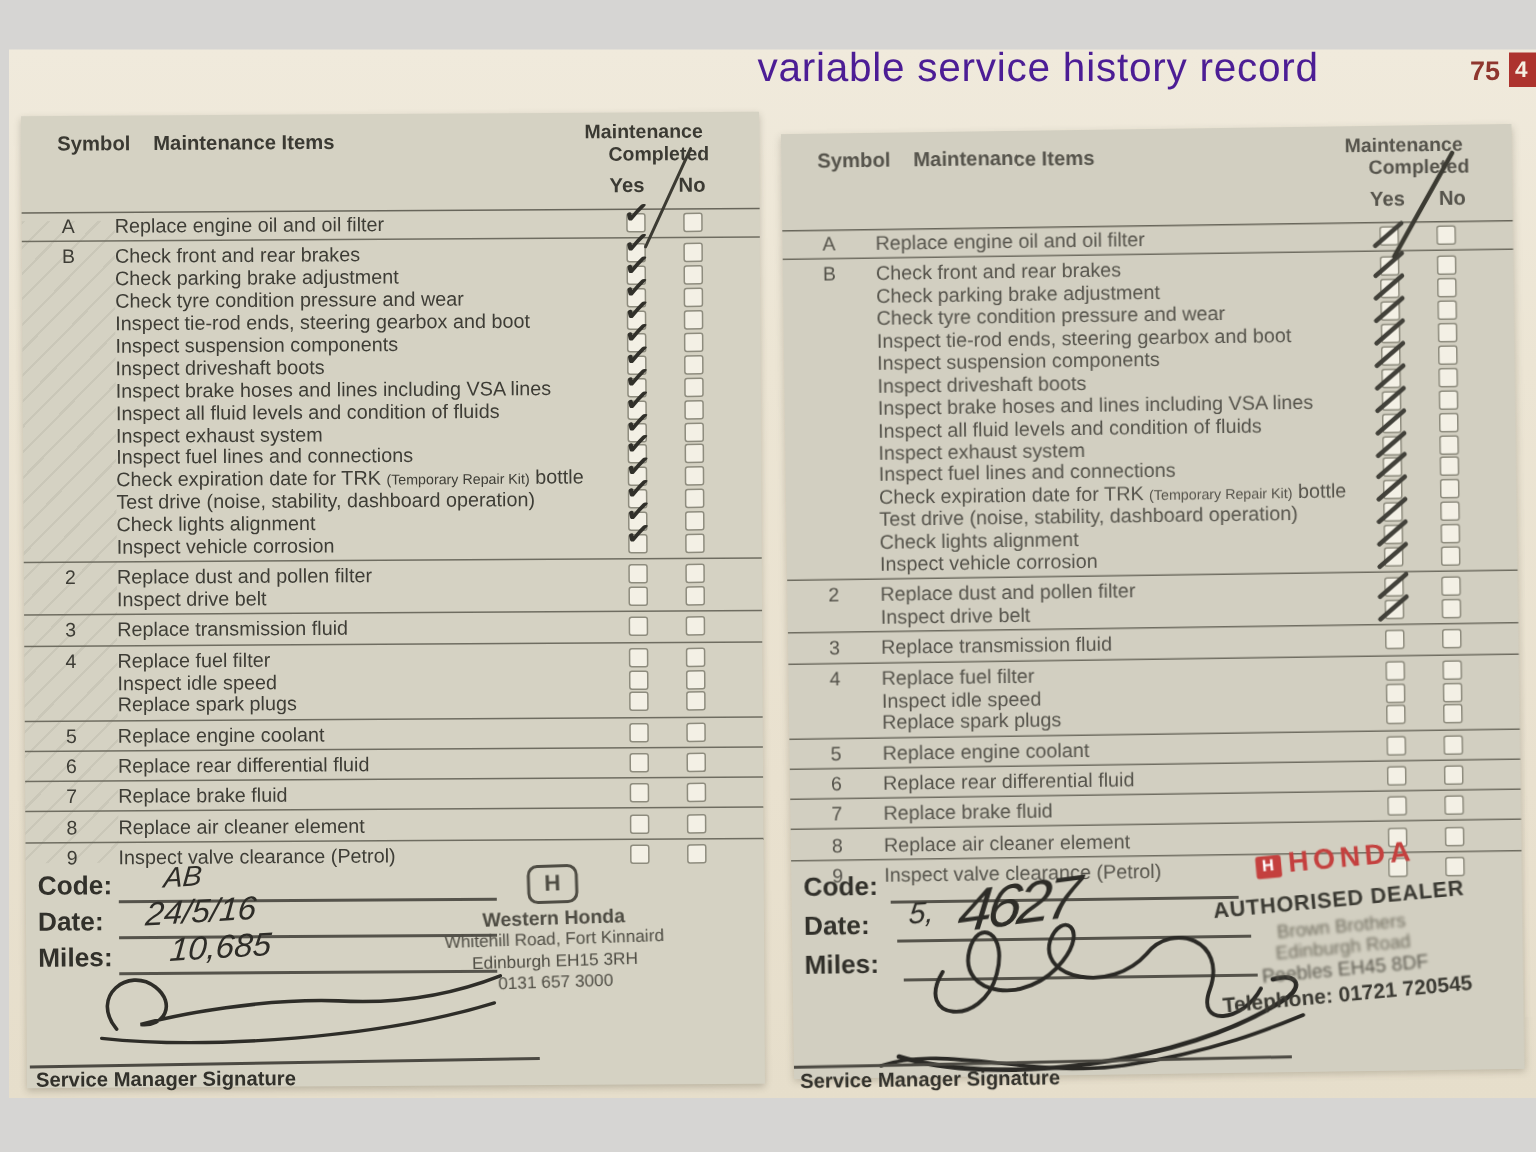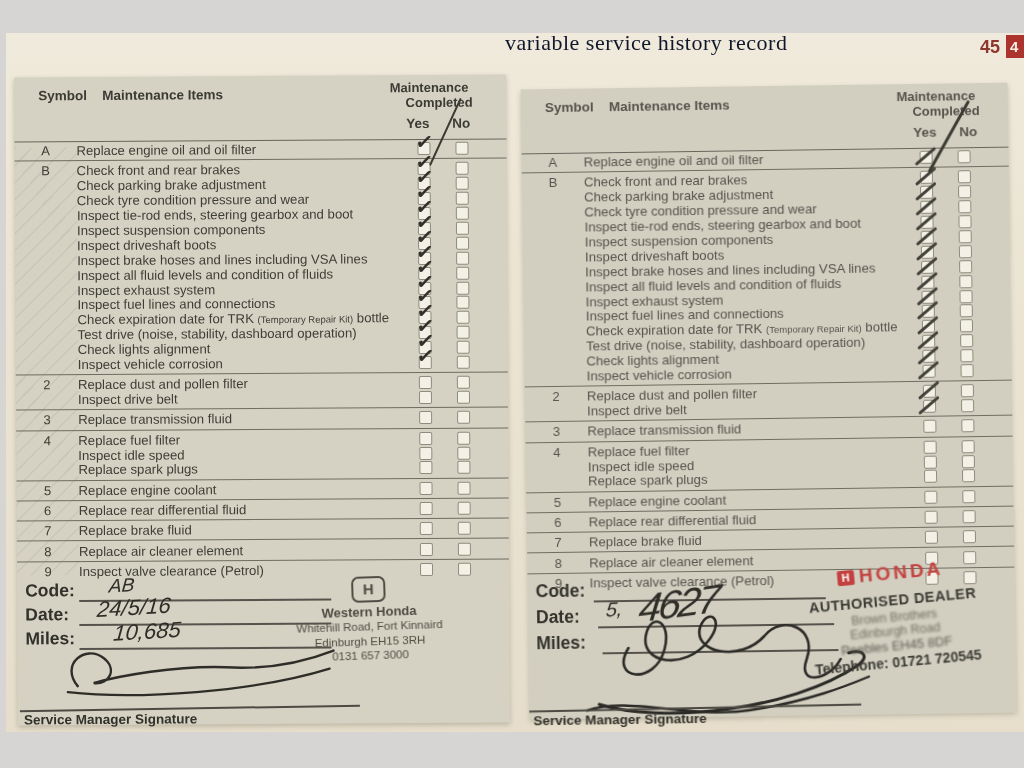--- a/index.html
+++ b/index.html
@@ -7,21 +7,21 @@
     width:1024px;height:768px;position:relative;overflow:hidden;
     background:#d6d5d3;
     font-family:"Liberation Sans", sans-serif;
   }
   .photo-page{
     position:absolute;left:6px;right:0;top:33px;bottom:36px;
     background:linear-gradient(180deg,#f0eadc 0%,#ece5d4 30%,#e9e1cf 70%,#e6decb 100%);
   }
   .page-title{
     position:absolute;left:505px;top:30px;
-    font-size:22px;color:#0f172a;letter-spacing:0.5px;white-space:nowrap;font-family:Liberation Serif, serif;
+    font-size:27px;color:#4c1d95;letter-spacing:0.5px;white-space:nowrap;
   }
   .page-number{
     position:absolute;left:980px;top:37px;font-size:18px;font-weight:bold;color:#8f362e;
   }
   .corner-badge{
     position:absolute;left:1006px;top:35px;width:24px;height:23px;
     background:#ad332e;color:#f5efe2;font-size:15px;font-weight:bold;
     padding-left:4px;line-height:23px;
   }
   
@@ -103,21 +103,21 @@
   .st-l3{ font-size:12.5px;color:#6f6c5e;filter:blur(1px); }
   .st-l4{ font-size:13px;color:#59574d;filter:blur(0.8px); }
   .st-l5{ font-size:14px;font-weight:bold;color:#3b3a33;filter:blur(0.5px);margin-top:1px; }
 </style>
 </head>
 <body>
 
 <div class="photo-page"></div>
 
 <div class="page-title">variable service history record</div>
-<div class="page-number">45</div>
+<div class="page-number">75</div>
 <div class="corner-badge">4</div>
 
 <div class="panel left">
   <div class="hatch"></div>
   <div class="hdr-block">
     <span class="hdr hdr-symbol">Symbol</span>
     <span class="hdr hdr-items">Maintenance Items</span>
     <span class="hdr hdr-maint">Maintenance</span>
     <span class="hdr hdr-compl">Completed</span>
     <span class="hdr hdr-yes">Yes</span>

